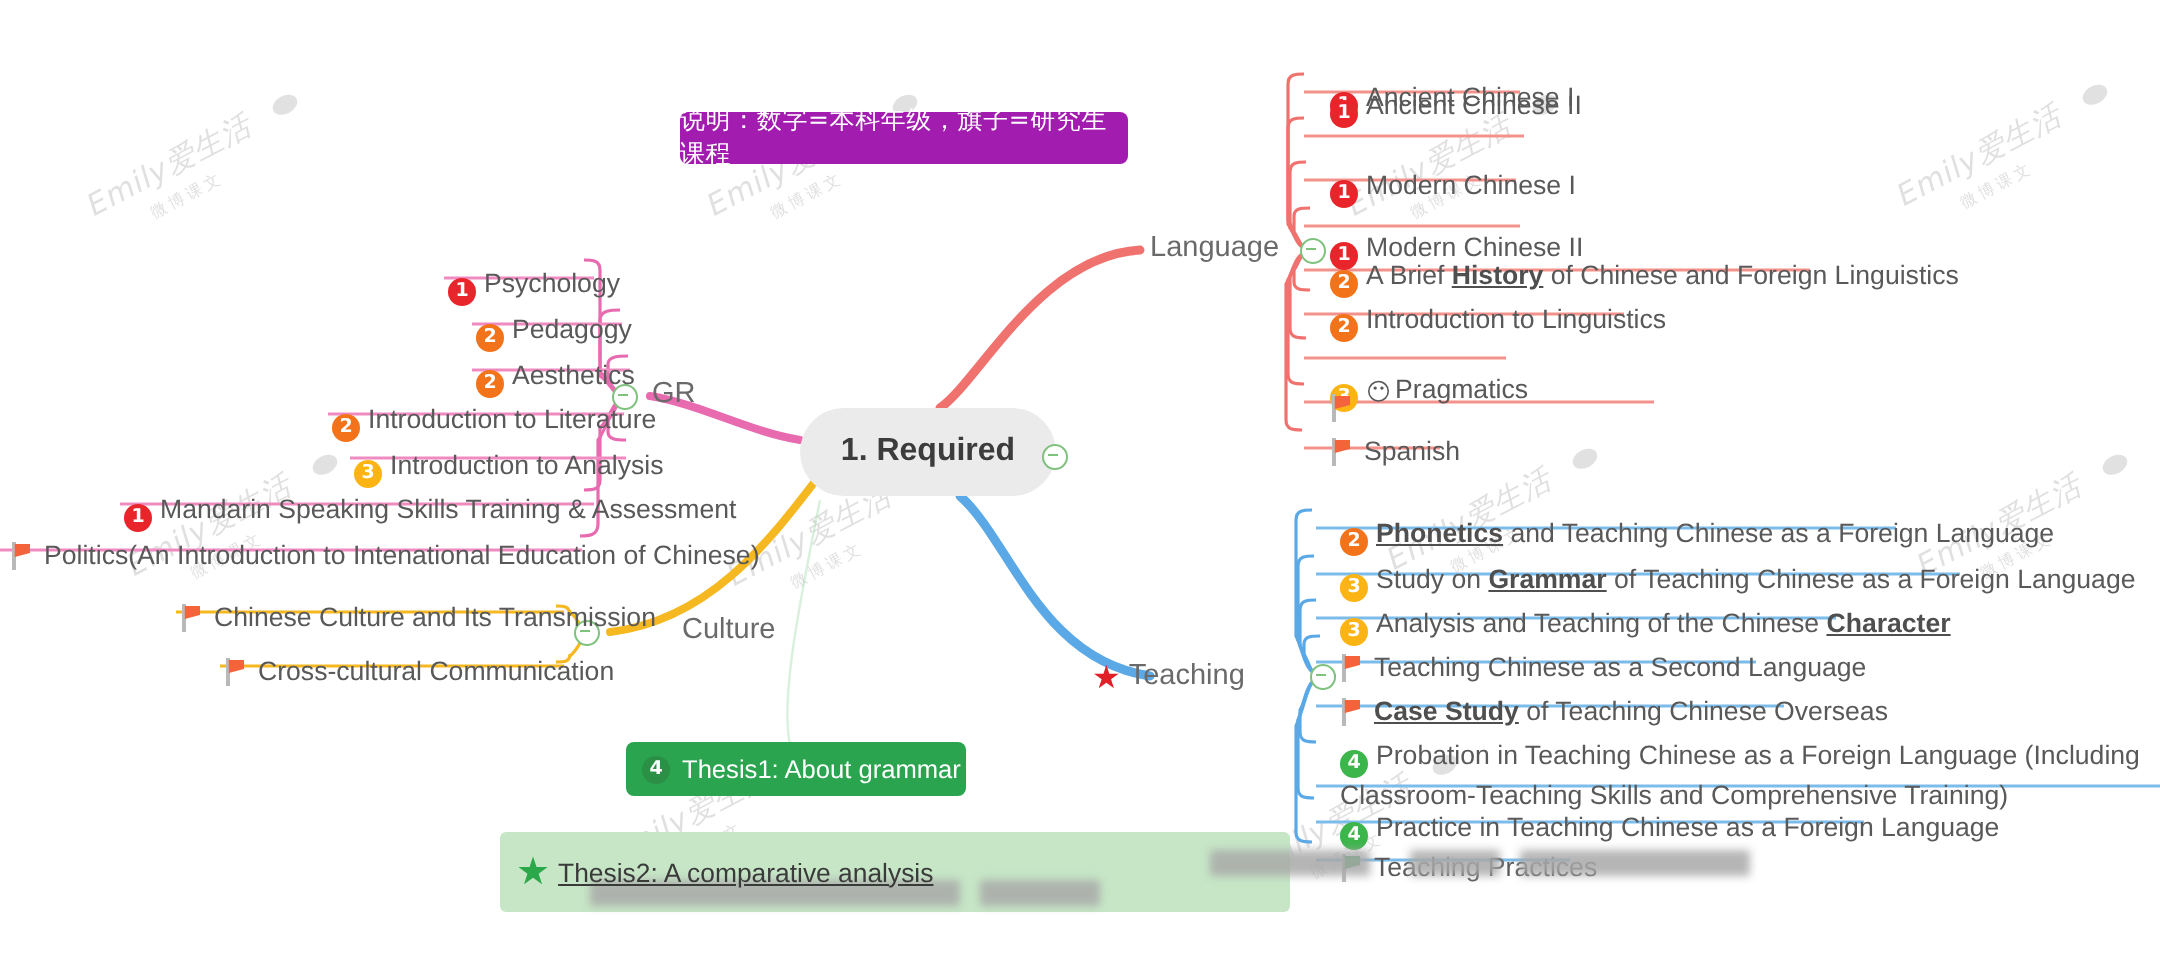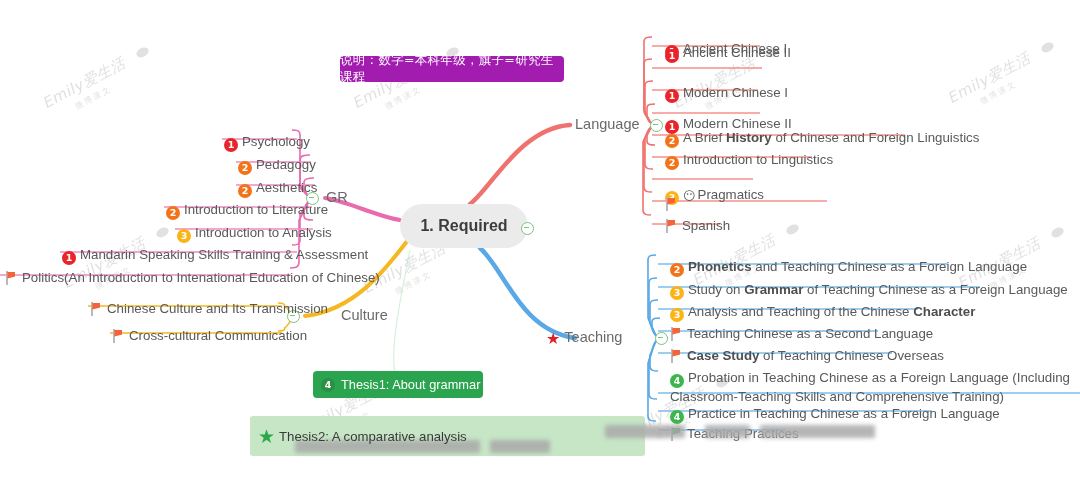--- a/index.html
+++ b/index.html
@@ -44,21 +44,21 @@
   .flag{display:inline-block;width:12px;height:14px;position:relative;vertical-align:-3px;margin-right:5px;}
   .flag i{position:absolute;left:1px;top:0;width:1.6px;height:14px;background:#b9b9b9;}
   .flag b{position:absolute;left:2.4px;top:0.5px;width:8px;height:7px;display:block;}
   .flag.red b{background:#f4633a;clip-path:polygon(0 0,100% 0,100% 70%,0 100%);}
   .flag.green b{background:#2aa84a;clip-path:polygon(0 0,100% 0,100% 70%,0 100%);}
 
   .emoji{display:inline-block;font-size:12px;vertical-align:-1px;margin-right:2px;}
   .star{display:inline-block;color:#e01f26;font-size:16px;vertical-align:-2px;margin-right:4px;}
   .star.green{color:#2aa84a;font-size:19px;}
 
-  .bold{font-weight:bold;color:#4f4f4f;}
+  .bold{font-weight:bold;color:#4f4f4f;text-decoration:underline;}
 
   
   .branch-label{position:absolute;font-size:14.5px;color:#6a6a6a;white-space:nowrap;}
 
   
   .collapse{
     position:absolute;width:11px;height:11px;border-radius:50%;
     border:1.2px solid #7ec27e;background:#fff;
   }
   .collapse::after{
@@ -87,21 +87,21 @@
     position:absolute;left:313px;top:371px;width:170px;height:27px;
     background:#2aa44f;border-radius:4px;display:flex;align-items:center;
     padding-left:8px;box-sizing:border-box;color:#ffffff;font-size:12.8px;
   }
   #thesis1-node .badge{background:#2b8f46;margin-right:6px;}
   #thesis2-node{
     position:absolute;left:250px;top:416px;width:395px;height:40px;
     background:#c6e6c6;border-radius:3px;display:flex;align-items:center;
     padding-left:8px;box-sizing:border-box;color:#3a3a3a;font-size:13.2px;
   }
-  #thesis2-node .t2text{position:relative;z-index:2;}
+  #thesis2-node .t2text{position:relative;z-index:2;text-decoration:underline;}
   .redact{position:absolute;background:#a9a9a9;border-radius:1px;filter:blur(2.2px);opacity:.85;}
 </style>
 </head>
 <body>
 
 <div id="canvas">
 
   <div class="wm" style="left:40px;top:95px;">
     <span class="wm-main">Emily爱生活</span><span class="wm-dot"></span>
     <span class="wm-sub">微博课文</span>

